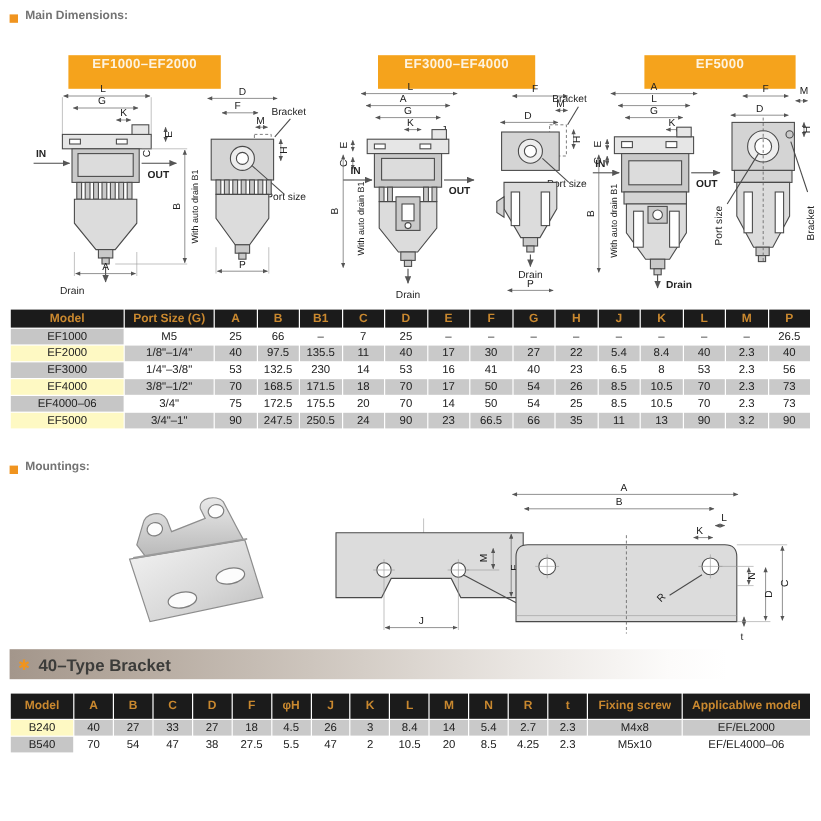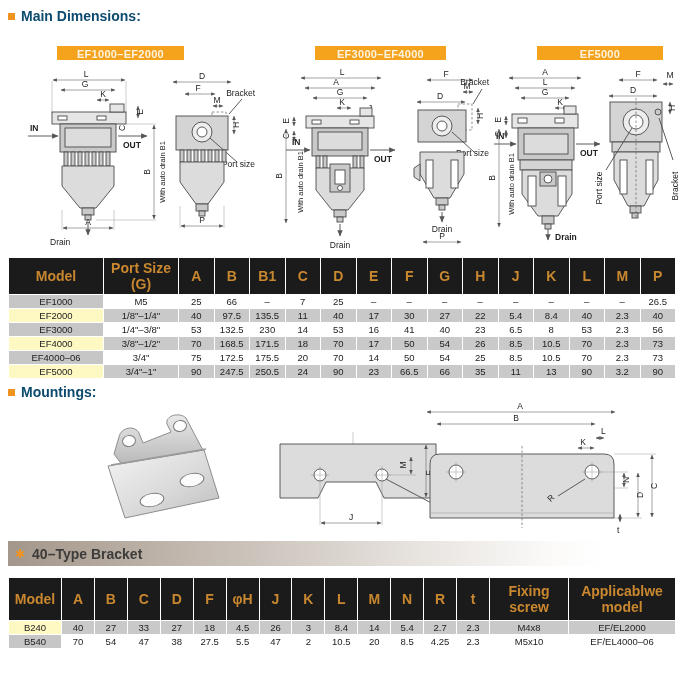--- a/index.html
+++ b/index.html
@@ -1,22 +1,22 @@
 <!DOCTYPE html>
 <html><head>
 <meta charset="utf-8">
 <style>
   html,body{margin:0;padding:0;}
   body{width:684px;height:684px;background:#fff;font-family:"Liberation Sans",sans-serif;color:#333;position:relative;overflow:hidden;}
-  .sec-head{position:absolute;display:flex;align-items:center;gap:6px;font-weight:bold;font-size:14px;color:#0c4a6e;}
+  .sec-head{position:absolute;display:flex;align-items:flex-end;gap:6px;font-weight:bold;font-size:10px;color:#737373;}
   .bullet{width:7px;height:7px;background:#F0941F;display:inline-block;}
-  .banner{position:absolute;top:46px;height:14px;line-height:17px;background:#F5A31C;color:#fdf3e0;font-weight:bold;font-size:11px;text-align:center;letter-spacing:.3px;}
+  .banner{position:absolute;top:46px;height:28px;line-height:17px;background:#F5A31C;color:#fdf3e0;font-weight:bold;font-size:11px;text-align:center;letter-spacing:.3px;}
   .tablewrap{position:absolute;left:8px;width:668px;}
   table{border-collapse:separate;border-spacing:1.5px;table-layout:fixed;width:668px;}
-  th{background:#1b1b1b;color:#c9882f;font-size:14px;font-weight:bold;padding:2px 0;text-align:center;}
+  th{background:#1b1b1b;color:#c9882f;font-size:10px;font-weight:bold;padding:2px 0;text-align:center;}
   td{background:#fff;font-size:9.5px;padding:1px 0;text-align:center;color:#222;white-space:nowrap;overflow:hidden;}
   tr.alt td{background:#c9c9c9;}
   td.model{background:#c6c6c6;}
   tr.alt td.model{background:#fef9c3;}
   #bracket-table th{padding:5px 0;}
   .gradbar{position:absolute;left:8px;top:541px;width:598px;height:25px;
      background:linear-gradient(90deg,#a3968b 0%,#b2a69b 14%,#cdc5bd 42%,#e9e5e1 70%,#fcfbfa 92%,#ffffff 100%);
      display:flex;align-items:center;gap:7px;padding-left:7px;box-sizing:border-box;}
   .gradbar .ttl{font-size:14px;font-weight:bold;color:#3c3c3a;}
   .gradbar .icn{color:#F0941F;font-size:12px;line-height:12px;}

